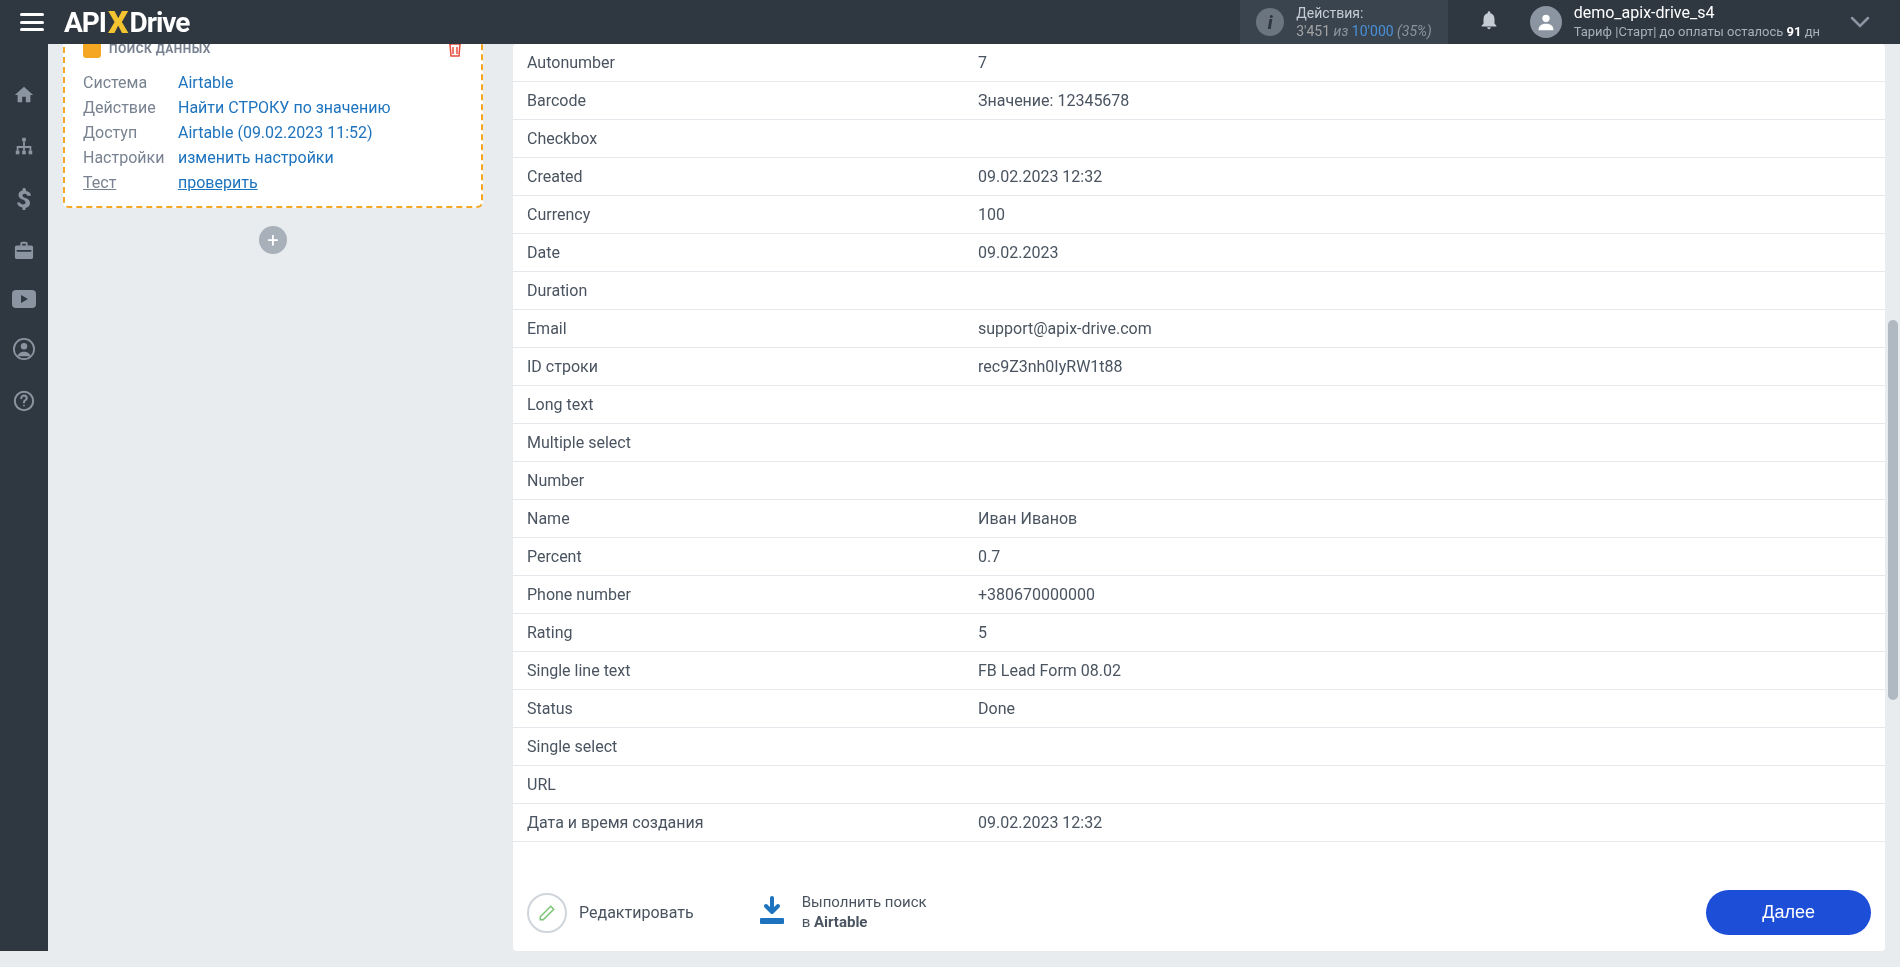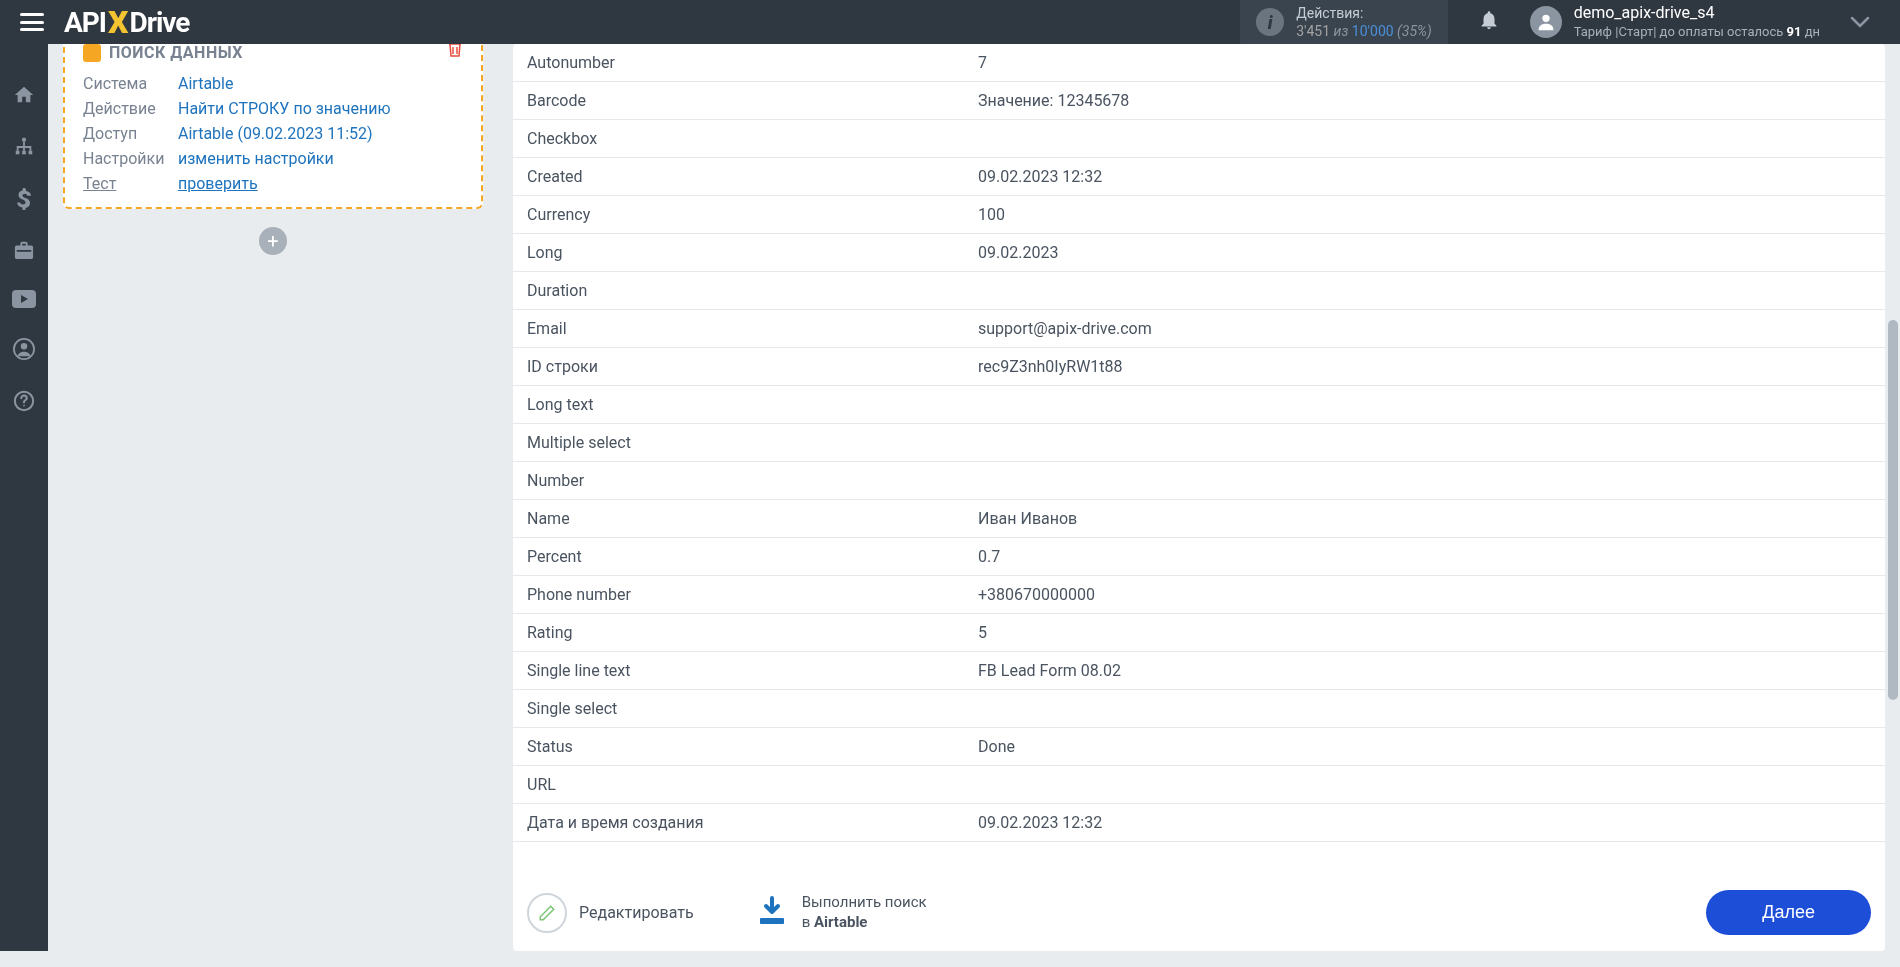--- a/index.html
+++ b/index.html
@@ -154,27 +154,27 @@
 }
 .card {
   background: #fff;
   border: 2px dashed #f5a623;
   border-radius: 6px;
   padding: 14px 18px;
   margin-top: -20px;
 }
 .card-header {
   display: flex;
-  align-items: flex-end;
+  align-items: flex-start;
   justify-content: space-between;
   margin-bottom: 12px;
   color: #788290;
   font-weight: 700;
   letter-spacing: 0.5px;
-  font-size: 16px;
+  font-size: 12px;
 }
 .card-header-left {
   display: flex;
   align-items: center;
   gap: 8px;
 }
 .search-badge {
   background: #f5a623;
   width: 18px;
   height: 18px;
@@ -445,21 +445,21 @@
           </div>
           <div class="data-row">
             <div class="key">Created</div>
             <div class="val">09.02.2023 12:32</div>
           </div>
           <div class="data-row">
             <div class="key">Currency</div>
             <div class="val">100</div>
           </div>
           <div class="data-row">
-            <div class="key">Long</div>
+            <div class="key">Date</div>
             <div class="val">09.02.2023</div>
           </div>
           <div class="data-row">
             <div class="key">Duration</div>
             <div class="val"></div>
           </div>
           <div class="data-row">
             <div class="key">Email</div>
             <div class="val">support@apix-drive.com</div>
           </div>
@@ -493,26 +493,26 @@
           </div>
           <div class="data-row">
             <div class="key">Rating</div>
             <div class="val">5</div>
           </div>
           <div class="data-row">
             <div class="key">Single line text</div>
             <div class="val">FB Lead Form 08.02</div>
           </div>
           <div class="data-row">
-            <div class="key">Single select</div>
-            <div class="val"></div>
-          </div>
-          <div class="data-row">
             <div class="key">Status</div>
             <div class="val">Done</div>
+          </div>
+          <div class="data-row">
+            <div class="key">Single select</div>
+            <div class="val"></div>
           </div>
           <div class="data-row">
             <div class="key">URL</div>
             <div class="val"></div>
           </div>
           <div class="data-row">
             <div class="key">Дата и время создания</div>
             <div class="val">09.02.2023 12:32</div>
           </div>
         </div>

